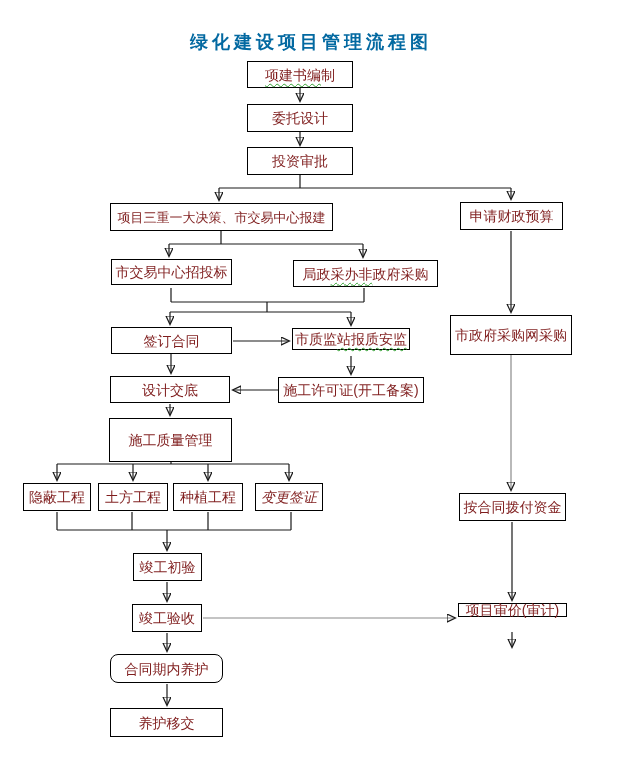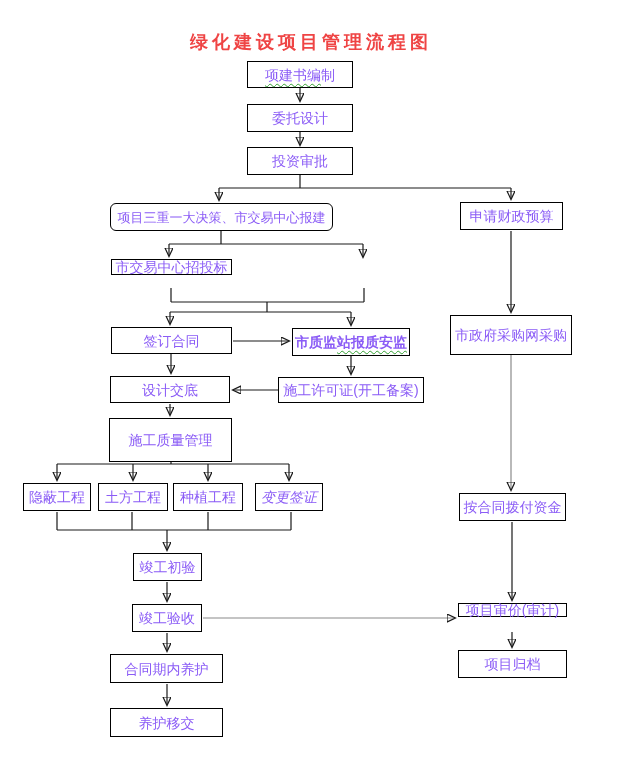--- a/index.html
+++ b/index.html
@@ -7,37 +7,37 @@
     position:relative;
     width:622px;height:777px;
     background:#ffffff;
     font-family:"Liberation Sans","DejaVu Sans",sans-serif;
     overflow:hidden;
   }
   .title{
     position:absolute;top:30px;left:0;width:622px;
     text-align:center;
     font-size:18px;font-weight:bold;letter-spacing:4px;
-    color:#ef4444;
+    color:#0369a1;
     font-family:"Liberation Serif","DejaVu Serif",serif;
   }
   svg.connectors{position:absolute;top:0;left:0;width:622px;height:777px;}
   svg.connectors path{stroke:#1a1a1a;stroke-width:1.2;fill:none;}
   svg.connectors path.gray{stroke:#8a8a8a;}
   .node{
     position:absolute;
     box-sizing:border-box;
     background:#ffffff;
     border:1px solid #000000;
     display:flex;align-items:center;justify-content:center;
-    font-size:14px;color:#8b5cf6;
+    font-size:14px;color:#7f1d1d;
     white-space:nowrap;
     line-height:1;
   }
-  .node.tight{font-size:13px;border-radius:6px;}
+  .node.tight{font-size:13px;}
   .wv{
     text-decoration-line:underline;
     text-decoration-style:wavy;
     text-decoration-color:#33a033;
     text-decoration-thickness:1px;
     text-underline-offset:3px;
   }
 </style>
 </head>
 <body>
@@ -93,27 +93,30 @@
   </div>
   <div class="node" style="left:247px;top:147px;width:106px;height:28px;">
     <span>投资审批</span>
   </div>
   <div class="node tight" style="left:110px;top:203px;width:223px;height:28px;">
     <span>项目三重一大决策、市交易中心报建</span>
   </div>
   <div class="node" style="left:460px;top:202px;width:103px;height:28px;">
     <span>申请财政预算</span>
   </div>
-  <div class="node" style="left:111px;top:259px;width:121px;height:16px;">
+  <div class="node" style="left:111px;top:259px;width:121px;height:26px;">
     <span>市交易中心招投标</span>
+  </div>
+  <div class="node" style="left:293px;top:260px;width:145px;height:27px;">
+    <span><span>局政</span><span class="wv">采办非</span><span>政府采购</span></span>
   </div>
   <div class="node" style="left:111px;top:327px;width:121px;height:27px;">
     <span>签订合同</span>
   </div>
-  <div class="node" style="left:292px;top:328px;width:118px;height:28px;font-weight:bold;">
+  <div class="node" style="left:292px;top:328px;width:118px;height:22px;">
     <span><span>市质监</span><span class="wv">站报质安监</span></span>
   </div>
   <div class="node" style="left:110px;top:376px;width:120px;height:27px;">
     <span>设计交底</span>
   </div>
   <div class="node" style="left:278px;top:377px;width:146px;height:26px;">
     <span>施工许可证(开工备案)</span>
   </div>
   <div class="node" style="left:109px;top:418px;width:123px;height:44px;">
     <span>施工质量管理</span>
@@ -131,33 +134,30 @@
   <div class="node" style="left:255px;top:483px;width:68px;height:28px;font-style:italic;">
     <span>变更签证</span>
   </div>
 
   <div class="node" style="left:133px;top:553px;width:69px;height:28px;">
     <span>竣工初验</span>
   </div>
   <div class="node" style="left:132px;top:604px;width:70px;height:28px;">
     <span>竣工验收</span>
   </div>
-  <div class="node" style="left:110px;top:654px;width:113px;height:29px;">
+  <div class="node" style="left:110px;top:654px;width:113px;height:29px;border-radius:8px;">
     <span>合同期内养护</span>
   </div>
   <div class="node" style="left:110px;top:708px;width:113px;height:29px;">
     <span>养护移交</span>
   </div>
 
   <div class="node" style="left:450px;top:315px;width:122px;height:40px;">
     <span>市政府采购网采购</span>
   </div>
   <div class="node" style="left:459px;top:493px;width:107px;height:28px;">
     <span>按合同拨付资金</span>
   </div>
   <div class="node" style="left:458px;top:603px;width:109px;height:14px;">
     <span>项目审价(审计)</span>
   </div>
-  <div class="node" style="left:458px;top:650px;width:109px;height:28px;">
-    <span>项目归档</span>
-  </div>
 
 </div>
 
 </body></html>

